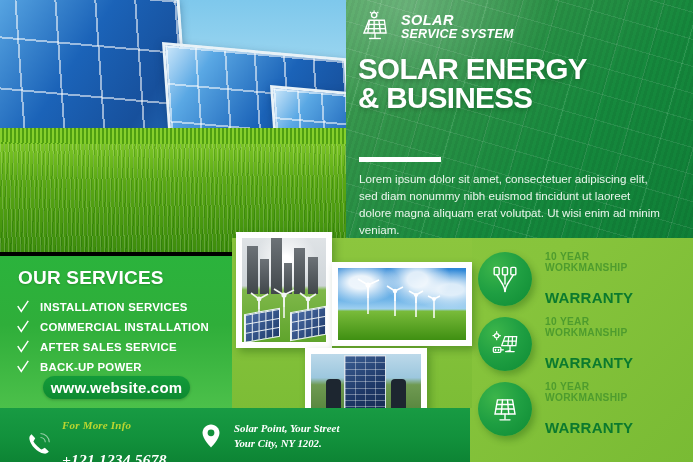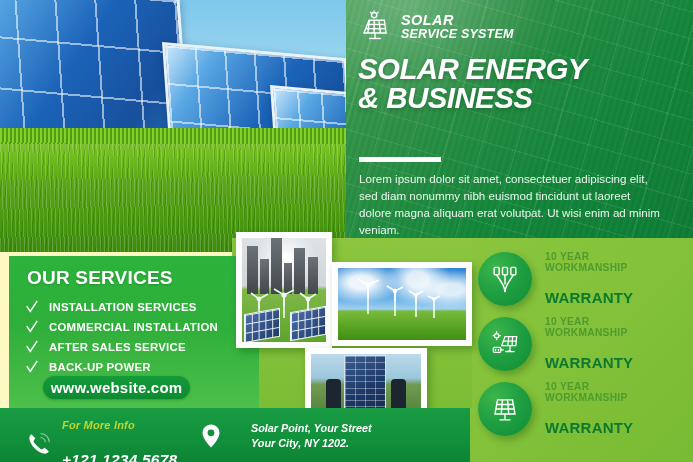--- a/index.html
+++ b/index.html
@@ -2,21 +2,21 @@
 <html><head>
 <meta charset="utf-8">
 <style>
   html,body{margin:0;padding:0;background:#222;}
   body{font-family:"Liberation Sans", sans-serif;}
 
   #poster{
     position:relative;
     width:693px;height:462px;
     overflow:hidden;
-    background:#fef9c3;
+    background:#000000;
   }
 
   
   #photo-panels{
     position:absolute;left:0;top:0;width:346px;height:252px;
     background:
       linear-gradient(to bottom,#7ec8ec 0%,#a9dcf1 38%,#cbe9f5 52%, #cbe9f5 53%, rgba(0,0,0,0) 53%),
       linear-gradient(to bottom, #5da215 53%, #3f8d10 70%, #2f7c0c 100%);
     overflow:hidden;
   }
@@ -75,31 +75,30 @@
   .logo-mark{width:34px;height:34px;}
   .logo-text{line-height:1.02;color:#ffffff;}
   .logo-l1{font-size:14.5px;font-weight:bold;letter-spacing:.4px;font-style:italic;}
   .logo-l2{font-size:12.5px;font-weight:bold;letter-spacing:.2px;font-style:italic;}
 
   #headline{
     position:absolute;left:12px;top:55px;width:330px;
     color:#fff;font-weight:bold;font-size:29.5px;line-height:.97;
     letter-spacing:-.6px;
     text-shadow:0 2px 4px rgba(0,40,10,.28);
-    font-style:italic;
   }
   #rule{position:absolute;left:13px;top:157px;width:82px;height:5px;background:#fff;}
   #lede{
     position:absolute;left:13px;top:170px;width:305px;
     color:#eaf6ec;font-size:11.6px;line-height:1.48;
   }
 
   
   #services{
-    position:absolute;left:9px;top:256px;width:250px;height:152px;
+    position:absolute;left:0;top:256px;width:232px;height:152px;
     background:linear-gradient(to bottom,#2bb33c 0%, #2fae3a 45%, #4cc04a 100%);
   }
   #services-title{
     position:absolute;left:18px;top:11px;color:#fff;font-weight:bold;
     font-size:19px;letter-spacing:.2px;text-shadow:0 1px 2px rgba(0,60,0,.25);
   }
   #services-list{position:absolute;left:16px;top:44px;}
   .svc{display:flex;align-items:center;gap:10px;margin-bottom:6px;}
   .tick{width:14px;height:14px;flex:0 0 14px;}
   .svc span{color:#fff;font-weight:bold;font-size:11.4px;letter-spacing:.25px;}
@@ -167,28 +166,29 @@
       repeating-linear-gradient(to bottom, rgba(255,255,255,.35) 0 1px, rgba(0,0,0,0) 1px 10%),
       linear-gradient(150deg,#3b5e93,#1d3766 55%,#16294d);
     border:1px solid #d8e2ea;box-sizing:border-box;
   }
   .worker{position:absolute;bottom:2%;width:13%;height:62%;background:#1d2630;border-radius:4px 4px 0 0;}
 
   
   #contact{
     position:absolute;left:0;top:408px;width:470px;height:54px;
     background:linear-gradient(to bottom,#189b43 0%, #12913c 55%, #0d8434 100%);
+    font-family:Liberation Serif, serif;
   }
   .ct{position:absolute;display:flex;align-items:center;gap:10px;}
   #ct-phone{left:26px;top:11px;}
   #ct-addr{left:198px;top:13px;}
   .ct-ico{width:26px;height:26px;flex:0 0 26px;}
   .ct-l1{color:#bcd630;font-size:11px;font-weight:bold;font-style:italic;letter-spacing:.2px;}
   .ct-l2{color:#fff;font-size:15.5px;font-weight:bold;font-style:italic;letter-spacing:.2px;margin-top:20px;}
-  .ct-a{color:#fff;font-size:10.8px;font-weight:bold;font-style:italic;line-height:1.35;margin-left:17px;}
+  .ct-a{color:#fff;font-size:10.8px;font-weight:bold;font-style:italic;line-height:1.35;}
 </style>
 </head>
 <body>
 
 <div id="poster">
 
   <div id="photo-panels">
     <div class="sky-sun"></div>
     <div class="pnl" id="pnl1">
         <div class="glass"></div>

